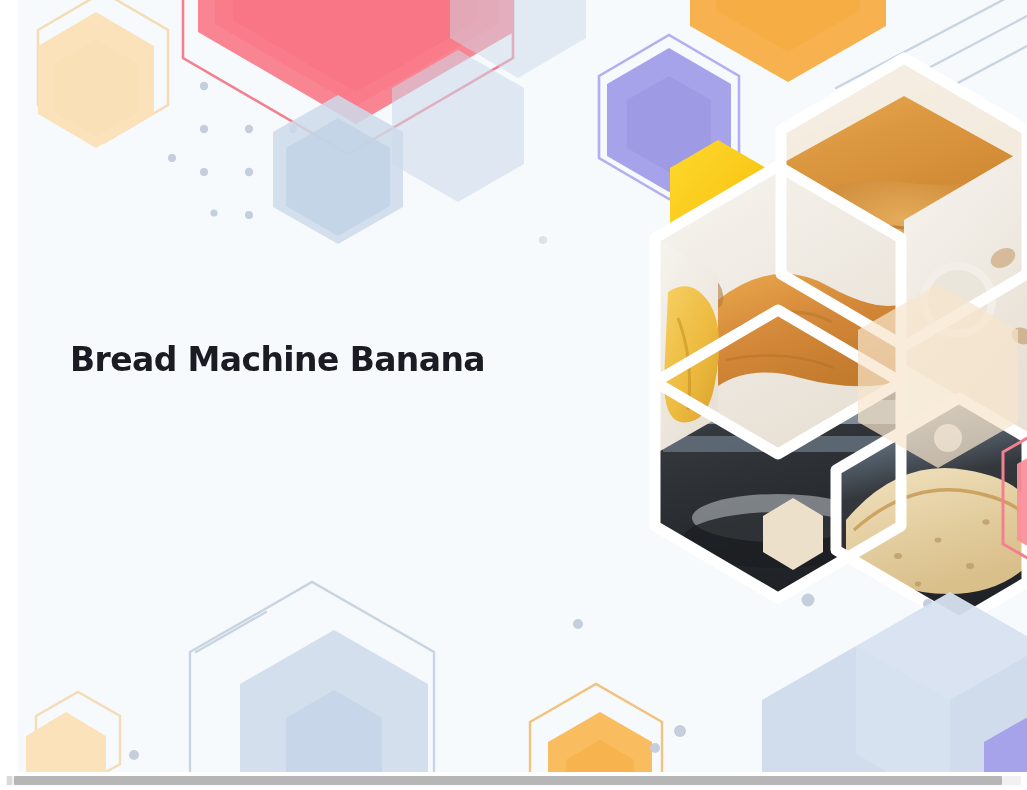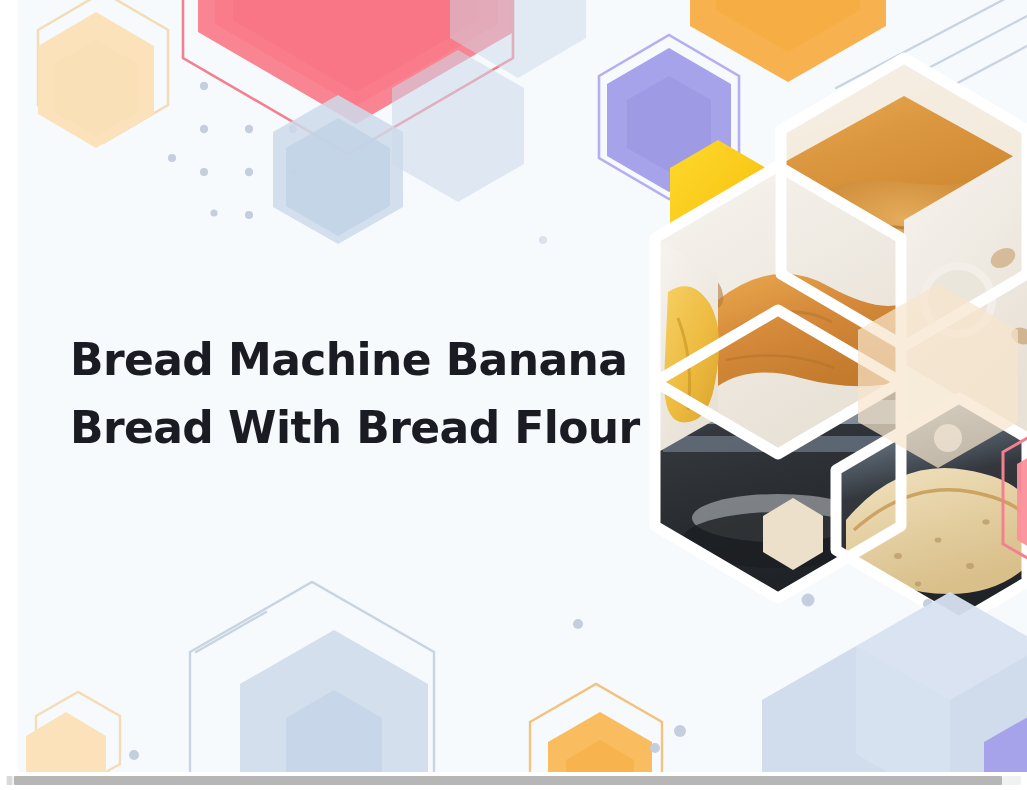--- a/index.html
+++ b/index.html
@@ -44,21 +44,21 @@
   #headline {
     position: absolute;
     left: 52px;
     top: 326px;
     width: 580px;
     z-index: 40;
     pointer-events: none;
   }
   .hl-line {
     font-family: "DejaVu Sans", "Liberation Sans", sans-serif;
-    font-size: 44px;
+    font-size: 33px;
     line-height: 68px;
     font-weight: 700;
     letter-spacing: -0.6px;
     color: #1b1b24;
     white-space: nowrap;
   }
 
   
   #scroll-strip {
     position: absolute;
@@ -337,21 +337,20 @@
         </g>
 
         <g>
           <polygon points="600,560 700,618 600,676" fill="#f7fafd"></polygon>
         </g>
       </g>
     </svg>
 
     <div id="headline">
       <div class="hl-line">Bread Machine Banana</div>
-      <div class="hl-line">Bread With Bread Flour</div>
     </div>
 
   </div>
 
   <div id="scroll-strip">
     <div id="scroll-track"></div>
     <div id="scroll-left-cap"></div>
     <div id="scroll-thumb"></div>
   </div>
 

